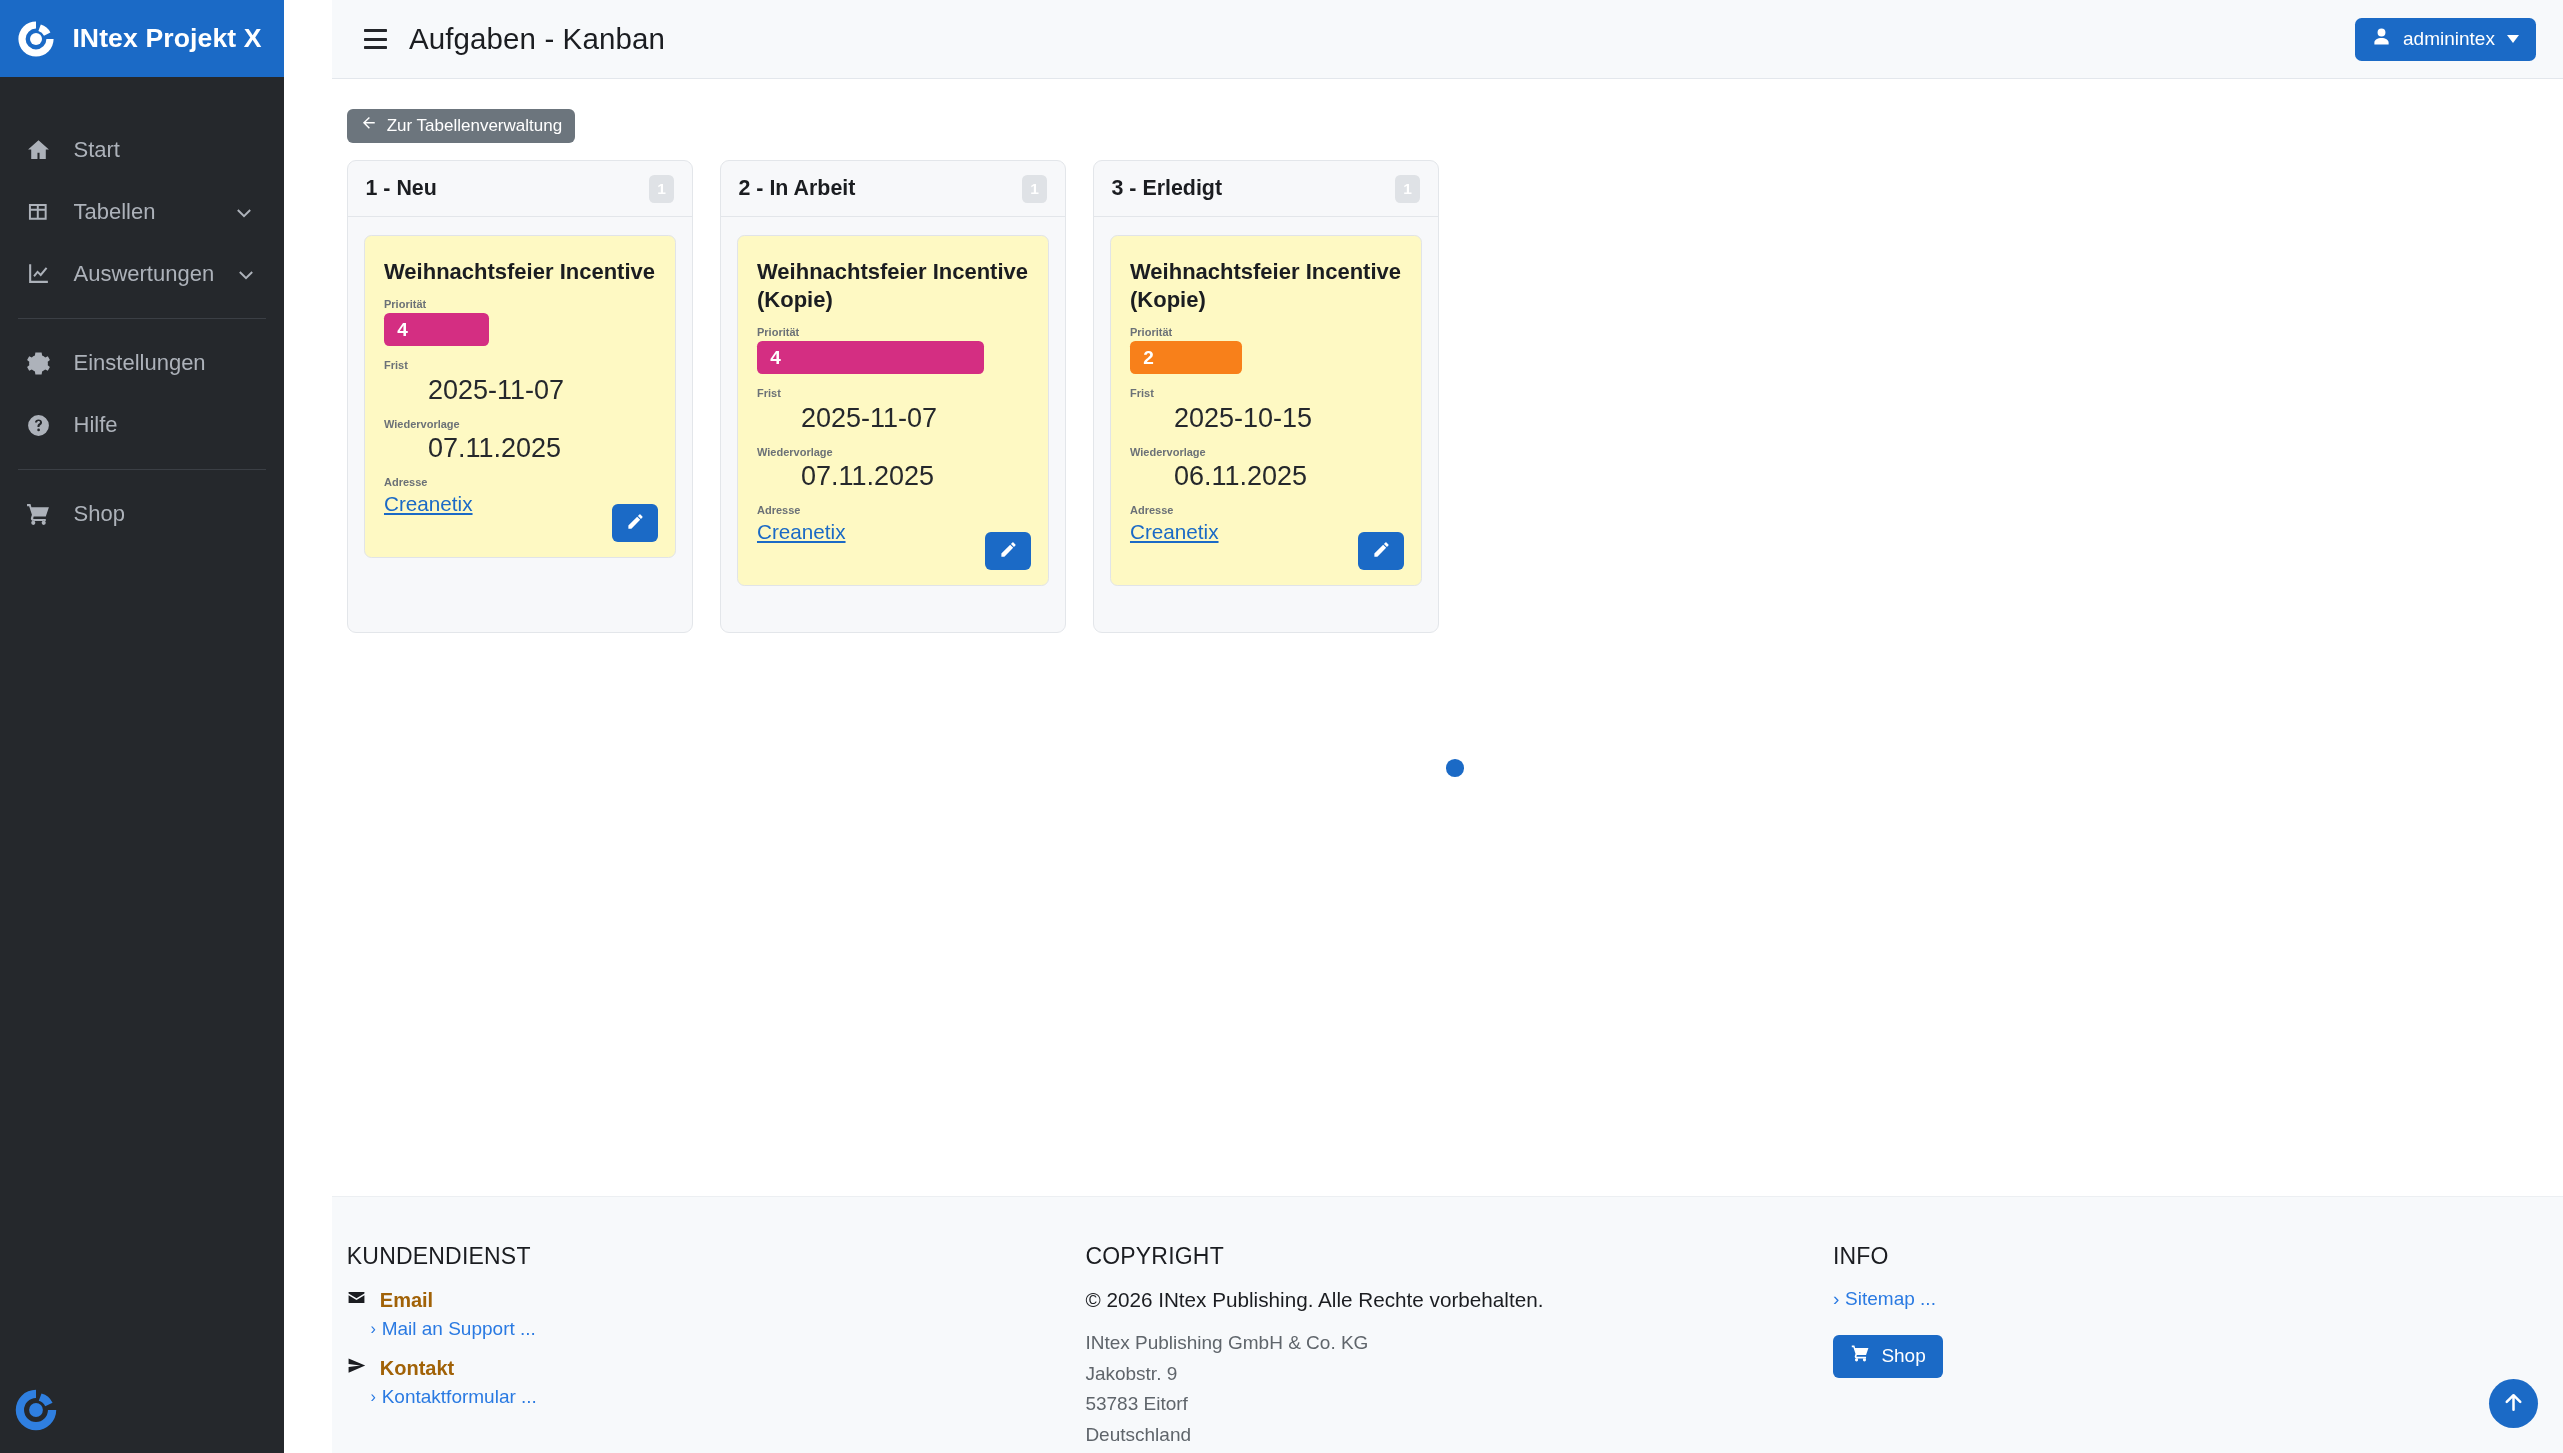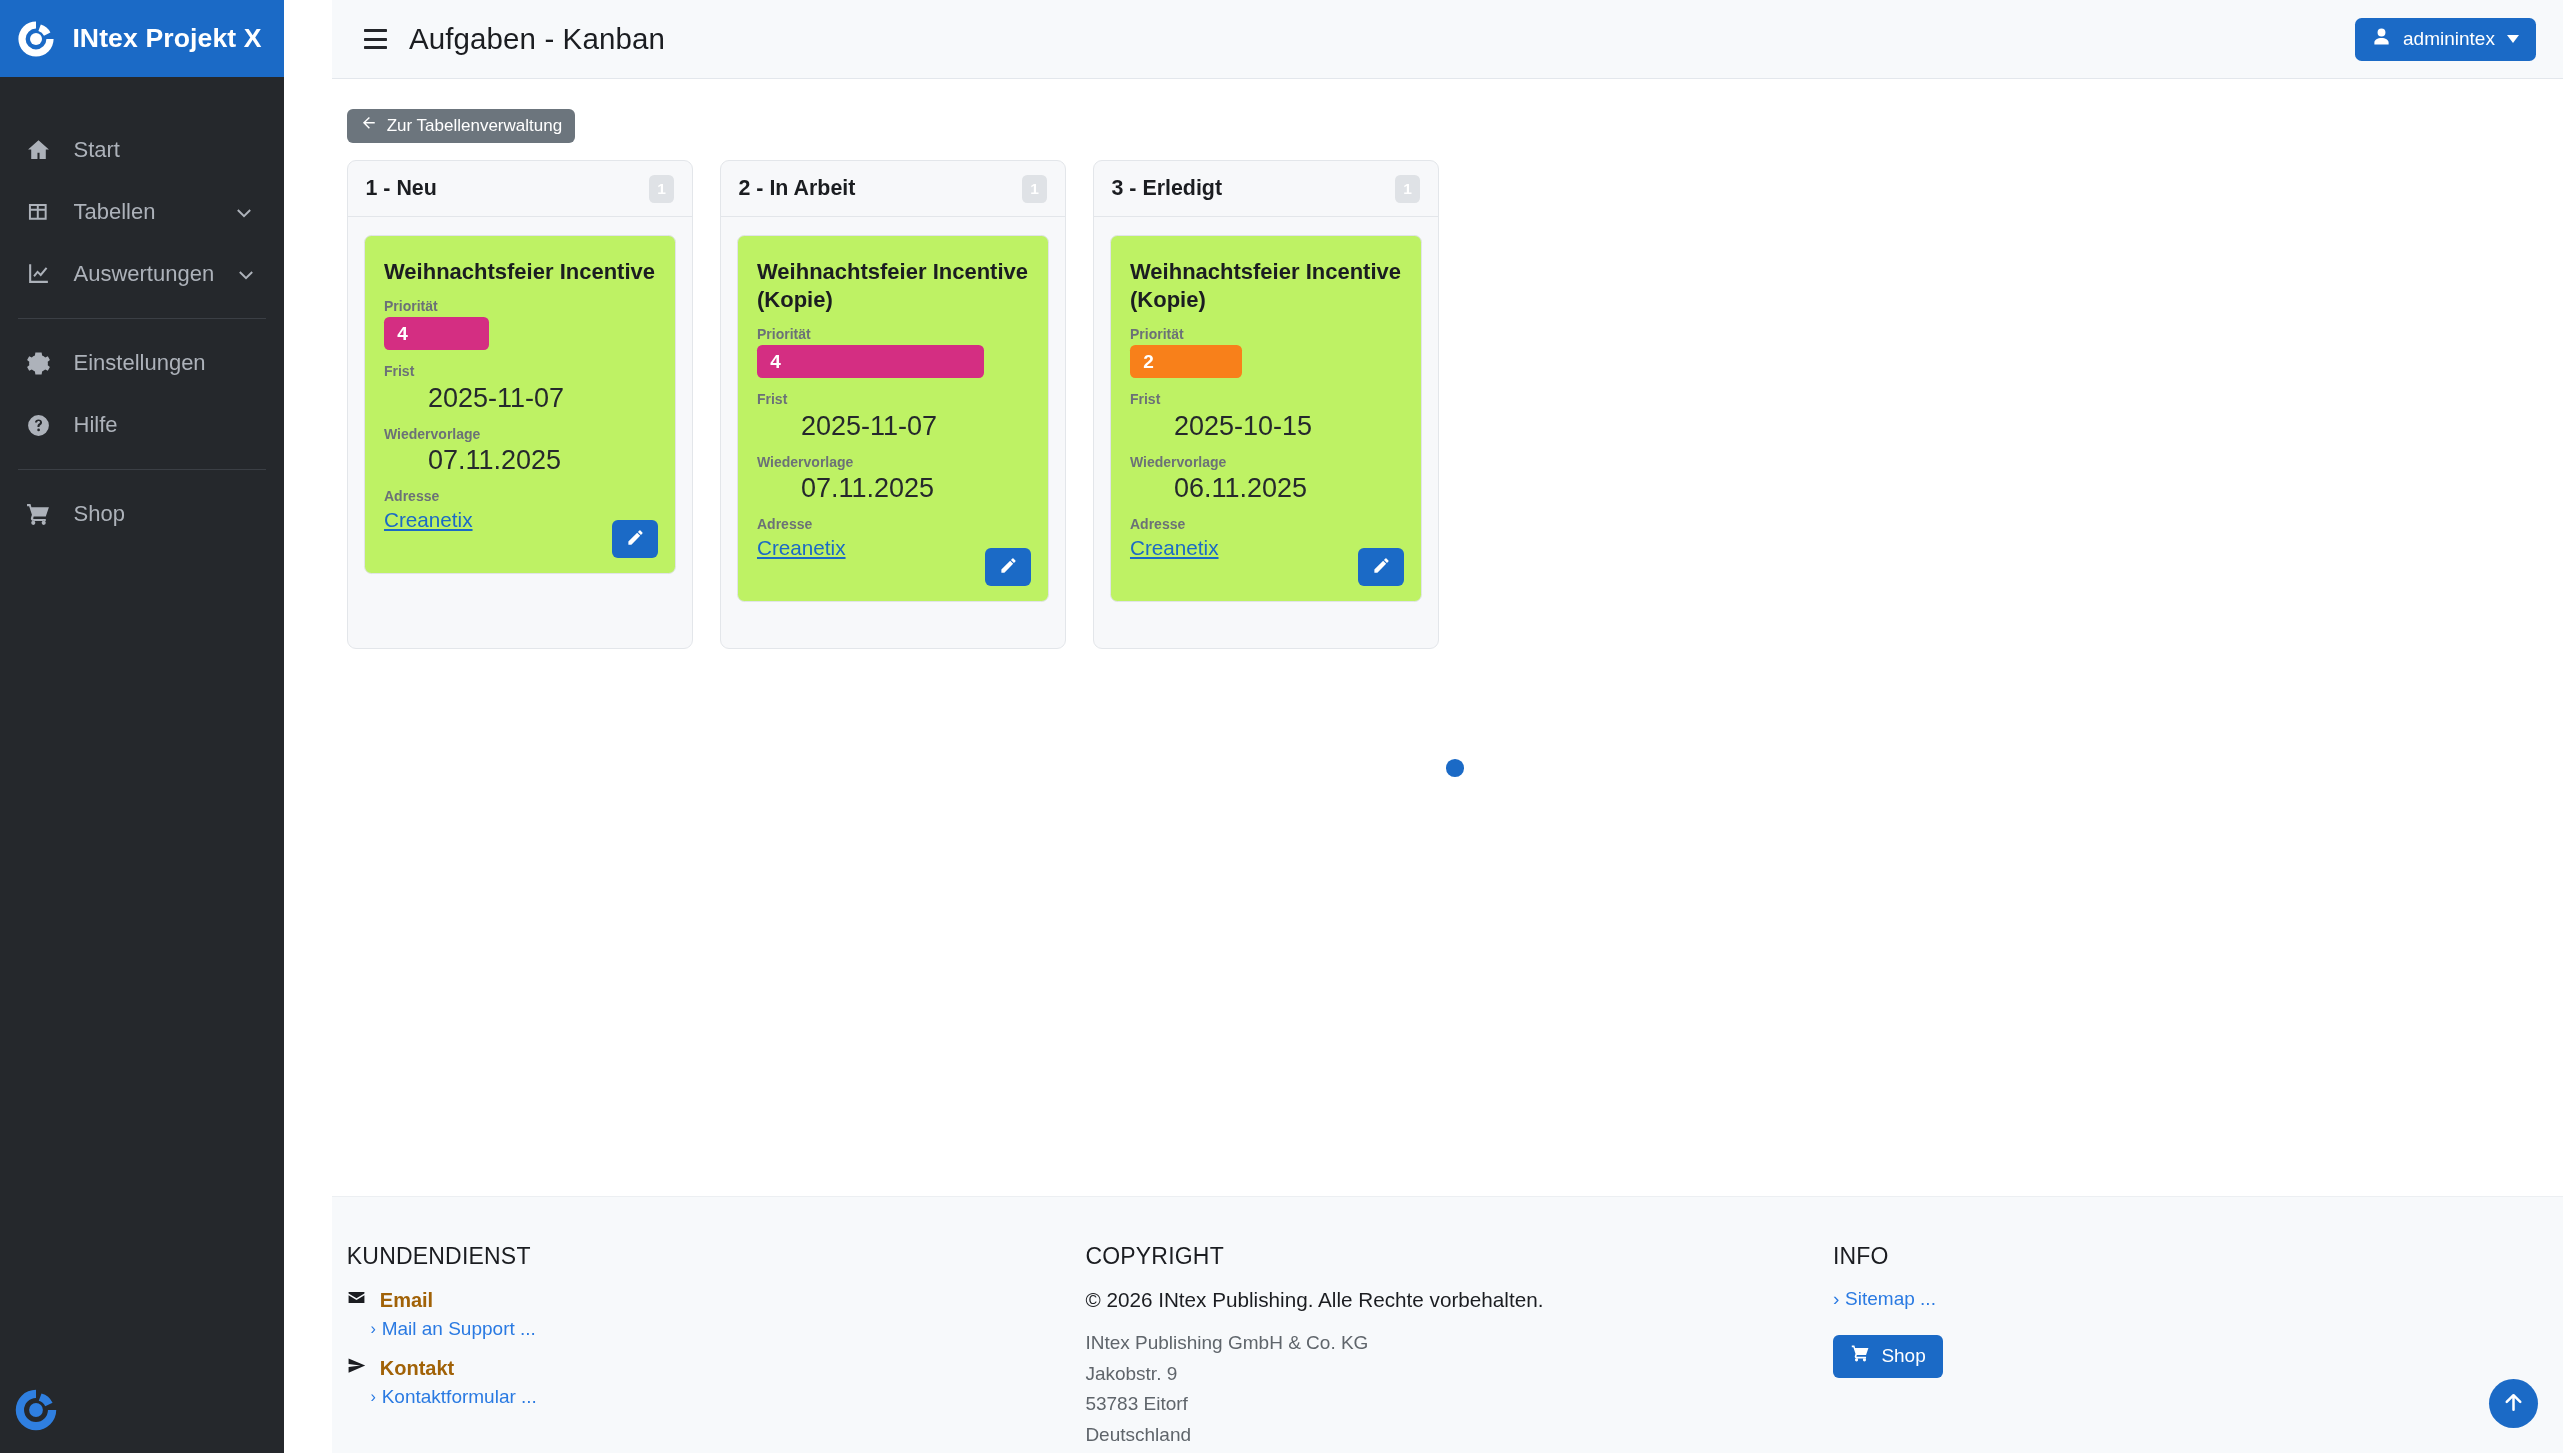--- a/index.html
+++ b/index.html
@@ -85,27 +85,27 @@
     border-bottom: 0.7px solid #e3e6ea;
   }
   .col-title { font-size: 21.4px; font-weight: 700; color: #1b1d21; }
   .col-count {
     margin-left: auto; background: #dfe2e6; color: #fff; font-size: 15.5px; font-weight: 600;
     border-radius: 5.2px; min-width: 25px; height: 28px; display: flex;
     align-items: center; justify-content: center; padding: 0 6.6px;
   }
   .col-body { padding: 17.7px 16.2px 46px 16.2px; display: flex; flex-direction: column; gap: 16.2px; }
   .card {
-    background: #bef264; border: 0.7px solid #e1e4e8; border-radius: 7.4px;
+    background: #fef9c3; border: 0.7px solid #e1e4e8; border-radius: 7.4px;
     padding: 22px 19px 16.2px 19px; position: relative;
   }
   .card-title {
     font-size: 22px; font-weight: 700; color: #1b1d21; line-height: 1.28; margin-bottom: 11.8px;
   }
-  .fld-label { font-size: 14px; font-weight: 700; color: #6b7177; margin-bottom: 3.7px; }
+  .fld-label { font-size: 11px; font-weight: 700; color: #6b7177; margin-bottom: 3.7px; }
   .fld-value { font-size: 27px; color: #25282c; margin-bottom: 11.8px; margin-left: 44px; }
   .fld-link { font-size: 20.7px; color: #1b6ac6; text-decoration: underline; cursor: pointer; display: inline-block; }
   .prio-badge {
     border-radius: 5.2px; height: 32.5px; display: flex; align-items: center;
     padding: 0 13.3px; color: #ffffff; font-size: 19px; font-weight: 700;
     margin-bottom: 13.3px;
   }
   .edit-btn {
     position: absolute; right: 16.2px; bottom: 14.8px;
     width: 46px; height: 38px; background: #1b6ac6; border: none; border-radius: 5.9px;

